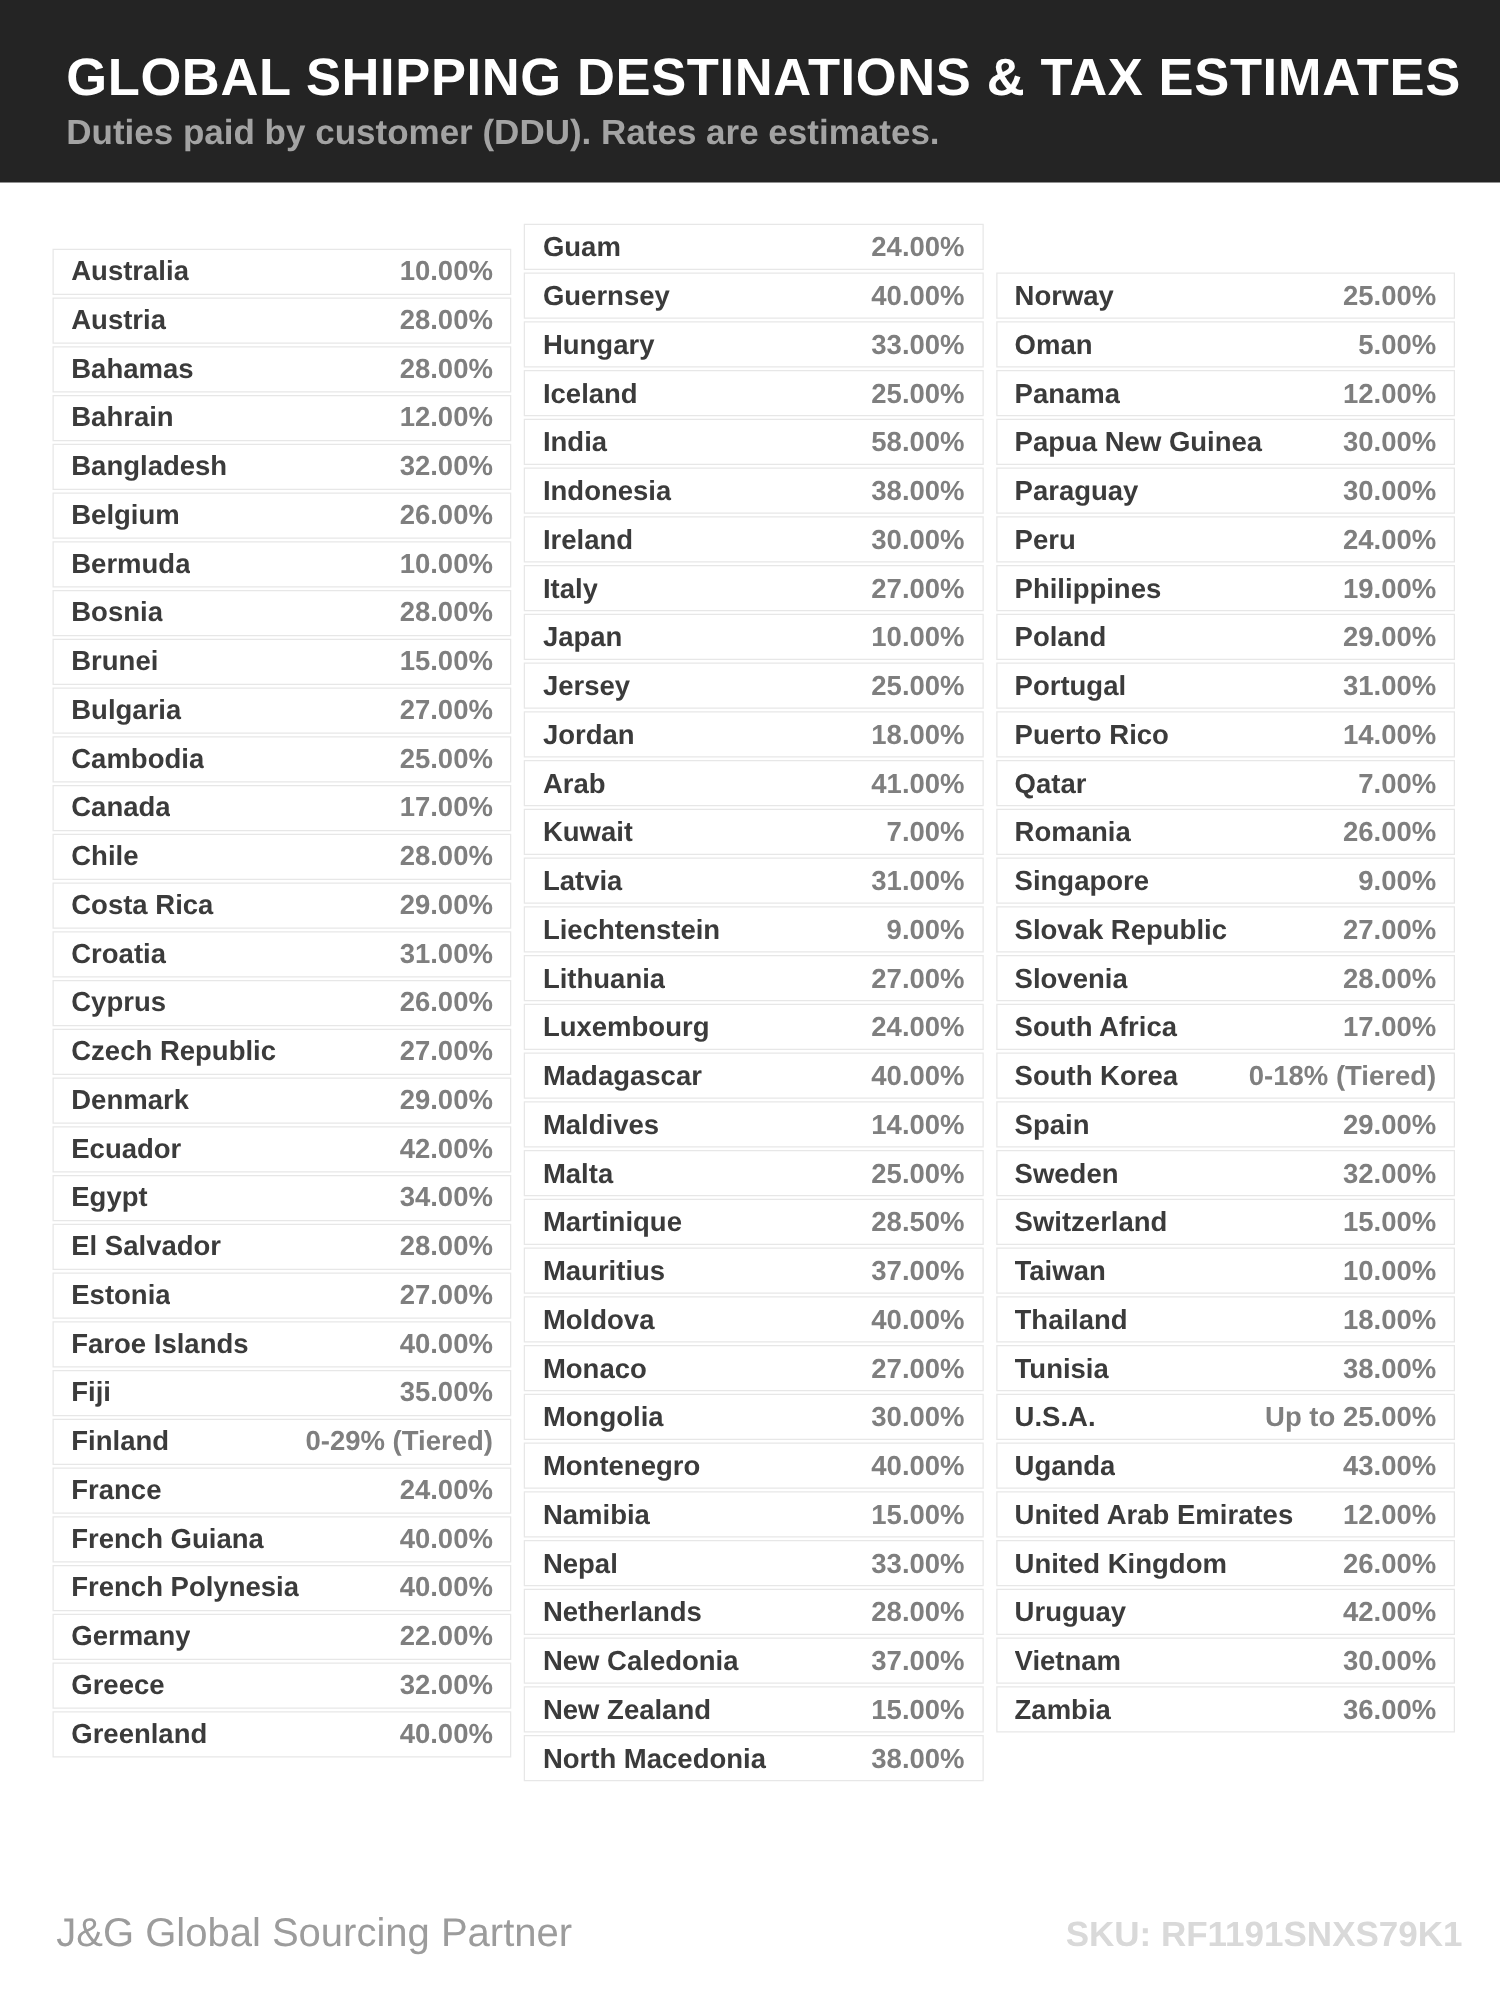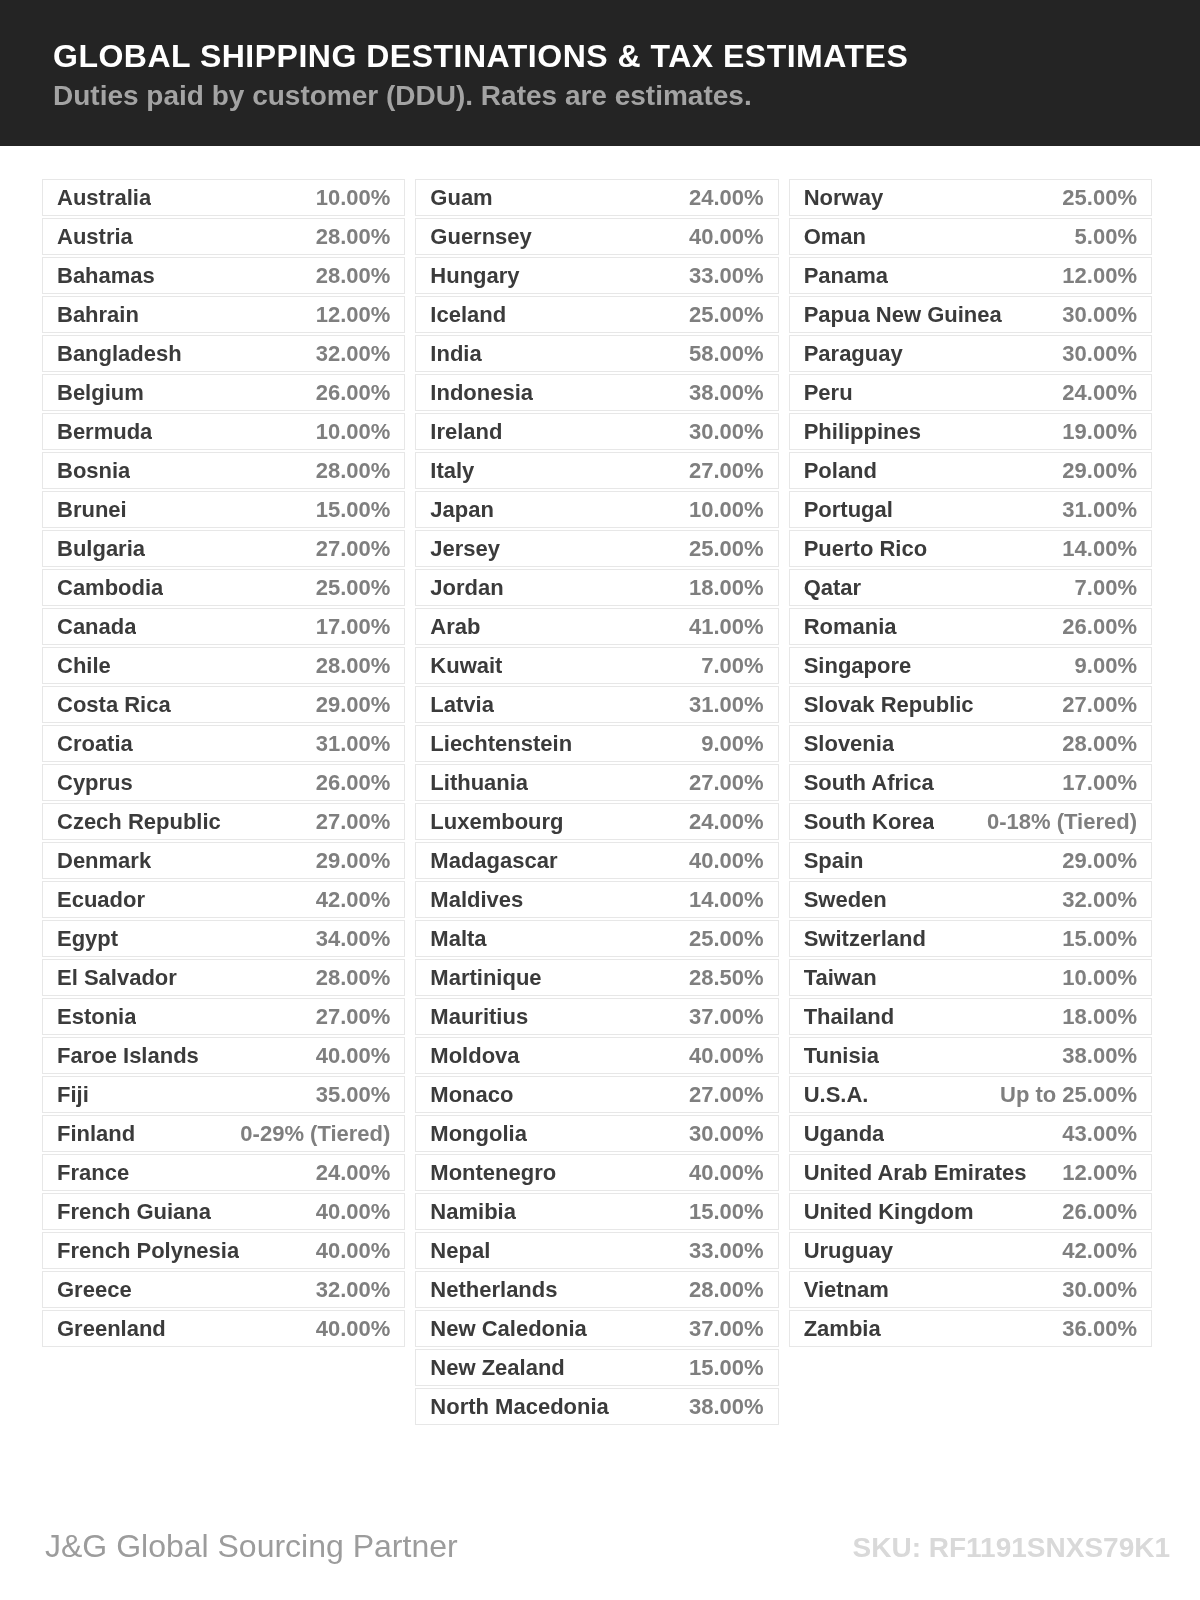--- a/index.html
+++ b/index.html
@@ -17,39 +17,39 @@
   }
   .header {
     box-sizing: border-box;
     width: 1200px;
     height: 146px;
     background: #242424;
     padding: 40px 0 0 53px;
   }
   .title {
     margin: 0;
-    font-size: 32px;
+    font-size: 42px;
     line-height: 1.05;
     font-weight: 700;
     letter-spacing: 0.5px;
     color: #ffffff;
   }
   .subtitle {
     margin: 7px 0 0 0;
     font-size: 28px;
     line-height: 1.1;
     font-weight: 700;
     color: #a3a3a3;
   }
   .columns {
     display: flex;
     gap: 10px;
-    padding: 0 48px 0 42px;
+    padding: 0 36px 0 42px;
     margin-top: 33px;
-    align-items: flex-start;
+    align-items: center;
   }
   .col {
     flex: 1 1 0;
     min-width: 0;
   }
   .row {
     box-sizing: border-box;
     height: 37px;
     margin-bottom: 2px;
     border: 1px solid #e7e7e7;
@@ -210,20 +210,24 @@
         </div>
         <div class="row">
           <span class="country">French Guiana</span>
           <span class="rate">40.00%</span>
         </div>
         <div class="row">
           <span class="country">French Polynesia</span>
           <span class="rate">40.00%</span>
         </div>
         <div class="row">
+          <span class="country">Germany</span>
+          <span class="rate">22.00%</span>
+        </div>
+        <div class="row">
           <span class="country">Greece</span>
           <span class="rate">32.00%</span>
         </div>
         <div class="row">
           <span class="country">Greenland</span>
           <span class="rate">40.00%</span>
         </div>
       </div>
     <div class="col">
         <div class="row">

